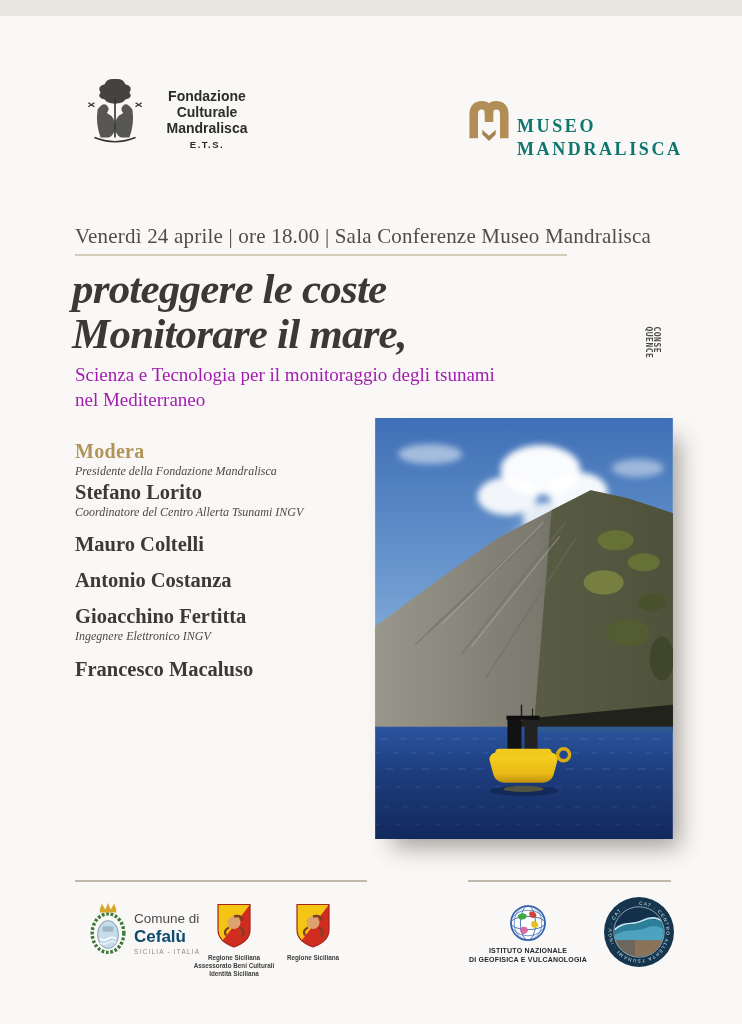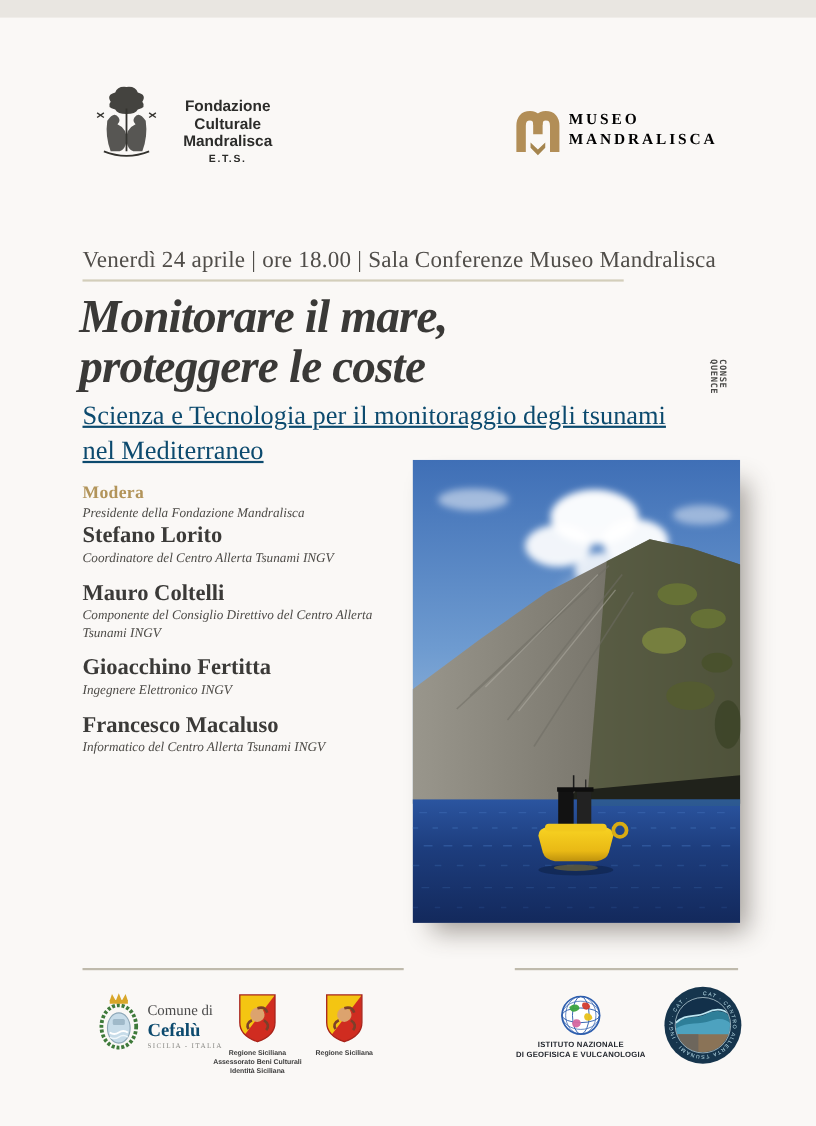--- a/index.html
+++ b/index.html
@@ -8,56 +8,56 @@
     background:#faf8f6;overflow:hidden;
     font-family:"Liberation Serif", serif;color:#3b3a38;
   }
   .abs{position:absolute;}
 
   
   .fond-text{left:152px;top:72px;width:110px;text-align:center;
     font-family:"Liberation Sans",sans-serif;font-weight:700;
     font-size:14px;line-height:1.16;color:#2c2c2a;}
   .fond-ets{font-size:9.5px;letter-spacing:1.5px;margin-top:2px;}
-  .museo-text{left:517px;top:85px;font-size:14px;font-weight:600;
-    letter-spacing:2.6px;line-height:1.25;color:#000000;}
+  .museo-text{left:517px;top:99px;font-size:18px;font-weight:600;
+    letter-spacing:2.6px;line-height:1.25;color:#0f766e;}
 
   
   .dateline{left:75px;top:208px;font-size:21px;color:#504d49;letter-spacing:.2px;}
   .date-sep{left:75px;top:238px;width:492px;height:2px;background:#d3ceba;}
 
   
   .title{left:72px;top:250px;font-size:43px;font-weight:700;font-style:italic;
     line-height:1.05;letter-spacing:-.8px;color:#3a3937;}
-  .subtitle{left:75px;top:346px;font-size:24px;line-height:1.34;color:#0c4a6e;width:560px;text-decoration:underline;}
+  .subtitle{left:75px;top:346px;font-size:19px;line-height:1.34;color:#a21caf;width:560px;}
 
   .credit{left:644px;top:296px;width:44px;height:58px;}
   .credit-inner{position:absolute;left:-8px;top:22px;transform:rotate(90deg);
     transform-origin:center;font-family:"DejaVu Sans Mono",monospace;
     font-size:8px;font-weight:700;line-height:1.05;letter-spacing:.5px;color:#4a4a48;}
 
   
   .people{left:75px;top:424px;width:300px;}
-  .p-label{color:#b2945a;font-size:16px;font-weight:700;letter-spacing:.3px;}
+  .p-label{color:#b2945a;font-size:20px;font-weight:700;letter-spacing:.3px;}
   .p-name{font-size:20.5px;font-weight:700;color:#3b3a38;margin-top:2px;}
   .p-role{font-size:12px;font-style:italic;color:#4b4945;line-height:1.27;
     margin-top:1px;max-width:288px;}
   .gap-lg{margin-top:15px;}
   .gap-md{margin-top:13px;}
 
   
   .photo{left:375px;top:402px;width:298px;height:421px;
     box-shadow:12px 14px 22px -6px rgba(55,47,38,.45);}
   .photo svg{display:block;}
 
   
   .fdiv{height:1.5px;background:#bfbaac;top:864px;}
   .fdiv-left{left:75px;width:292px;}
   .fdiv-right{left:468px;width:203px;}
-  .cefalu-text{left:134px;top:896px;font-family:Liberation Serif, serif;color:#4b4b4b;}
+  .cefalu-text{left:134px;top:896px;font-family:Liberation Sans, sans-serif;color:#4b4b4b;}
   .cefalu-prefix{font-size:13.5px;line-height:1.1;}
   .cefalu-name{font-size:17px;font-weight:700;color:#0c4a6e;line-height:1.15;}
   .cefalu-sub{font-size:6.5px;letter-spacing:1.2px;color:#8a8a86;margin-top:2px;}
   .shield-cap{font-family:"Liberation Sans",sans-serif;font-weight:700;
     font-size:6.3px;line-height:1.3;color:#3c3c3c;text-align:center;top:938px;}
   .cap1{left:174px;width:120px;}
   .cap2{left:268px;width:90px;}
   .ingv-text{left:465px;top:930px;width:126px;text-align:center;
     font-family:"Liberation Sans",sans-serif;font-weight:700;font-size:7px;
     line-height:1.35;color:#23272e;letter-spacing:.2px;}
@@ -102,22 +102,22 @@
   </div>
   <div class="abs museo-text">
     <div>MUSEO</div>
     <div>MANDRALISCA</div>
   </div>
 
   <div class="abs dateline">Venerdì 24 aprile | ore 18.00 | Sala Conferenze Museo Mandralisca</div>
   <div class="abs date-sep"></div>
 
   <div class="abs title">
+    <div>proteggere le coste</div>
     <div>Monitorare il mare,</div>
-    <div>proteggere le coste</div>
   </div>
   <div class="abs credit">
     <div class="credit-inner">
       <div>CONSE</div>
       <div>QUENCE</div>
     </div>
   </div>
   <div class="abs subtitle">
     <div>Scienza e Tecnologia per il monitoraggio degli tsunami</div>
     <div>nel Mediterraneo</div>
@@ -126,27 +126,26 @@
   <div class="abs people">
     <div class="p-label">Modera</div>
     <div class="p-role">Presidente della Fondazione Mandralisca</div>
 
 
     <div class="p-name">Stefano Lorito</div>
     <div class="p-role">Coordinatore del Centro Allerta Tsunami INGV</div>
 
     <div class="p-name gap-md">Mauro Coltelli</div>
 
-    <div class="p-role">Componente del Consiglio Direttivo del Centro Allerta Tsunami INGV</div>
+    <div class="p-name gap-md">Antonio Costanza</div>
 
     <div class="p-name gap-md">Gioacchino Fertitta</div>
     <div class="p-role">Ingegnere Elettronico INGV</div>
 
     <div class="p-name gap-md">Francesco Macaluso</div>
-    <div class="p-role">Informatico del Centro Allerta Tsunami INGV</div>
   </div>
 
   <div class="abs photo">
     <svg width="298" height="421" viewBox="0 0 297 420">
       <defs>
         <linearGradient id="sky" x1="0" y1="0" x2="0" y2="1">
           <stop offset="0" stop-color="#3f6fb6"></stop>
             <stop offset=".55" stop-color="#6e9bd0"></stop>
             <stop offset="1" stop-color="#a9c4e0"></stop>
         </linearGradient>

